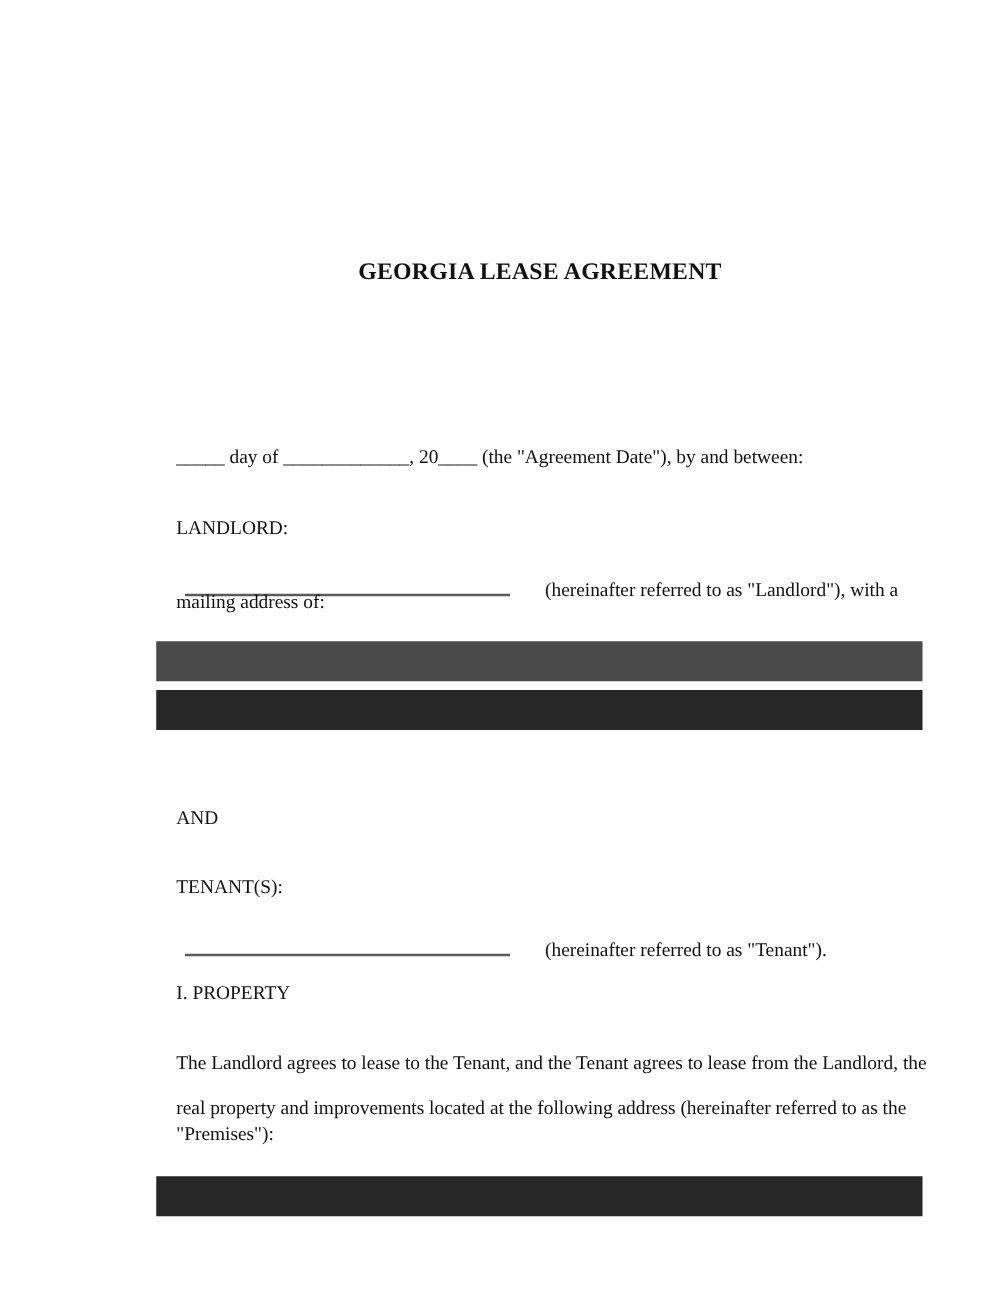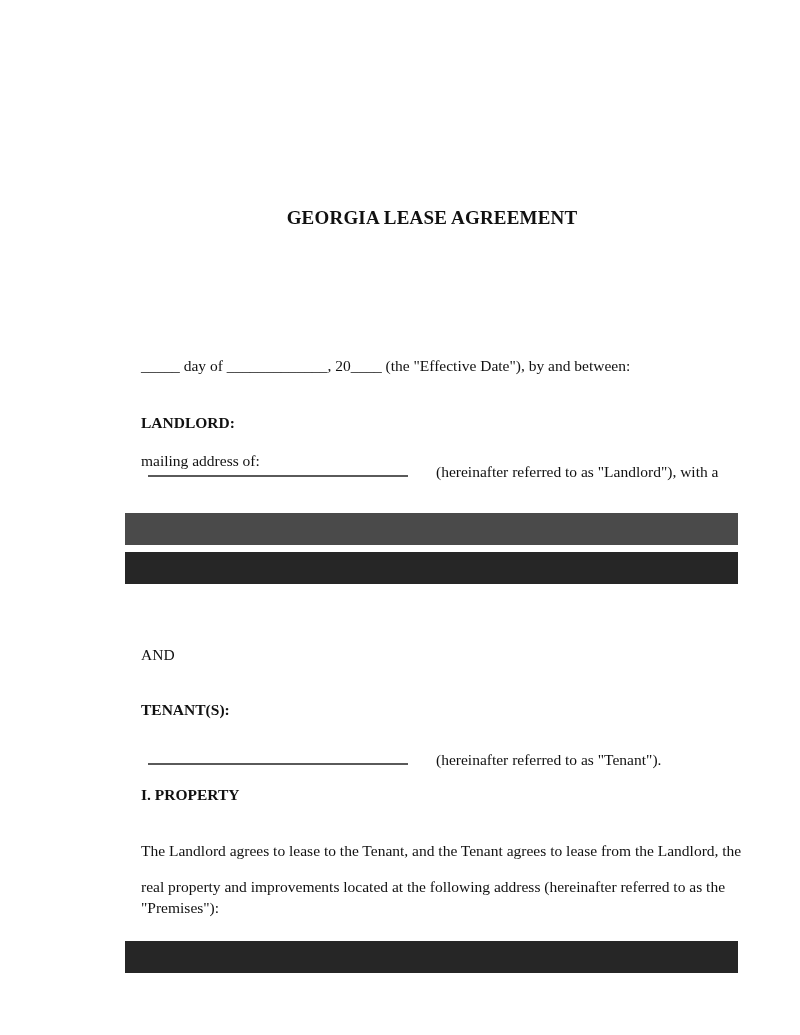--- a/index.html
+++ b/index.html
@@ -15,21 +15,21 @@
     position: relative;
     width: 800px;
     height: 1035px;
     background: var(--page_bg);
     font-family: "Liberation Serif", "DejaVu Serif", serif;
     color: var(--text);
     overflow: hidden;
   }
   .abs { position: absolute; left: 93px; width: 613px; white-space: nowrap; }
   .line { font-size: 15.5px; line-height: 20px; }
-  .bold { font-weight: bold; }
+  .bold { font-weight: normal; }
   .doc-title {
     position: absolute;
     left: 0; top: 158px;
     width: 800px;
     text-align: center;
     font-size: 19px;
     font-weight: bold;
     line-height: 24px;
     letter-spacing: 0.2px;
   }
@@ -50,29 +50,29 @@
   .rule-light { background: var(--rule_light); }
   .rule-dark { background: var(--rule_dark); }
 </style>
 </head>
 <body>
 
 <div class="page">
 
   <div class="doc-title">GEORGIA LEASE AGREEMENT</div>
 
-  <div class="abs line" style="top:308px">_____ day of _____________, 20____ (the "Effective Date"), by and between:</div>
+  <div class="abs line" style="top:308px">_____ day of _____________, 20____ (the "Agreement Date"), by and between:</div>
 
   <div class="abs line bold" style="top:365px">LANDLORD:</div>
 
   <div class="abs line" style="top:395px">
     <span class="blank"></span><span>(hereinafter referred to as "Landlord"), with a</span>
   </div>
 
-  <div class="abs line" style="top:403px">mailing address of:</div>
+  <div class="abs line" style="top:424px">mailing address of:</div>
 
   <div class="rule rule-light" style="top:481px"></div>
   <div class="rule rule-dark" style="top:520px"></div>
 
   <div class="abs line" style="top:597px">AND</div>
 
   <div class="abs line bold" style="top:652px">TENANT(S):</div>
 
   <div class="abs line" style="top:683px">
     <span class="blank"></span><span>(hereinafter referred to as "Tenant").</span>

